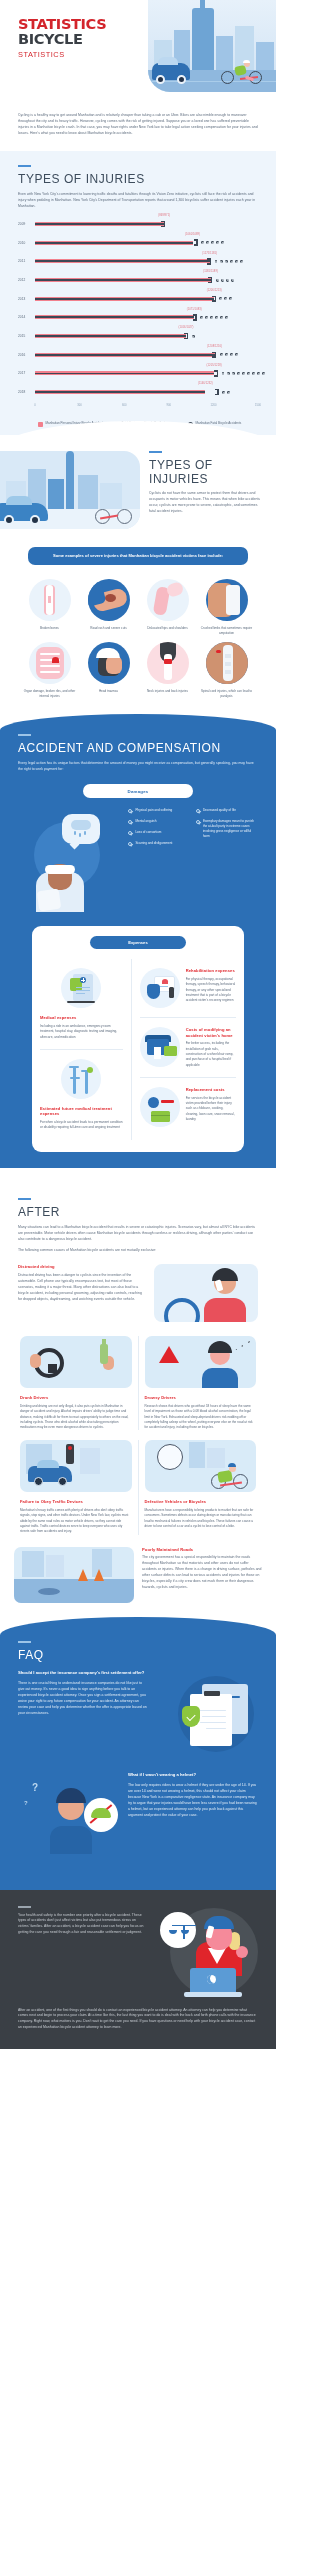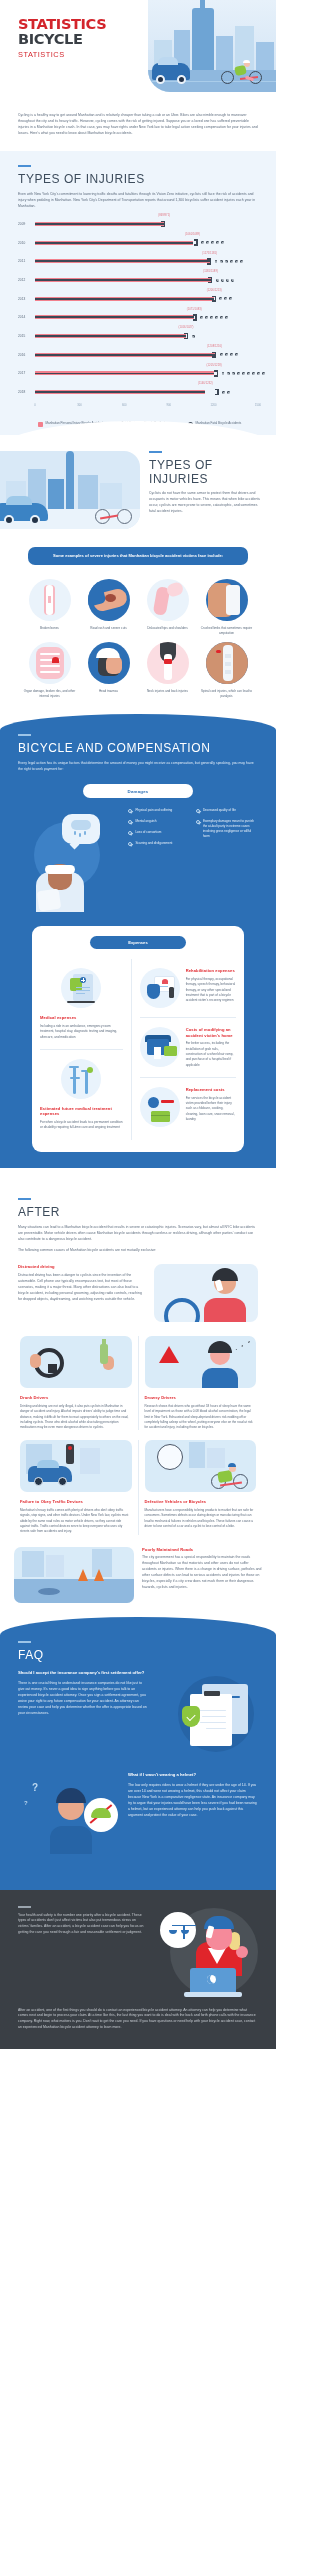--- a/index.html
+++ b/index.html
@@ -680,21 +680,21 @@
           <div class="sh" style="left:10px;top:8px;width:5px;height:3px;background:#e0252b;border-radius:2px;"></div>
         </div>
         <div class="cap">Spinal cord injuries, which can lead to paralysis</div>
       </div>
     </div>
 
   <div class="blue-curve-top"></div>
 
   <div class="dmg">
     <div class="rule light"></div>
-    <div class="sec-title on-blue">BICYCLE AND COMPENSATION</div>
+    <div class="sec-title on-blue">ACCIDENT AND COMPENSATION</div>
     <p class="body on-blue">Every legal action has its unique factors that determine the amount of money you might receive as compensation, but generally speaking, you may have the right to seek payment for:</p>
 
     <div class="badge">Damages</div>
 
     <div class="dmg-body">
       <div class="dmg-art">
         <div class="blob"></div>
         <div class="bub"></div>
         <div class="cloud"></div>
         <div class="rain" style="left:56px;top:23px;"></div>

